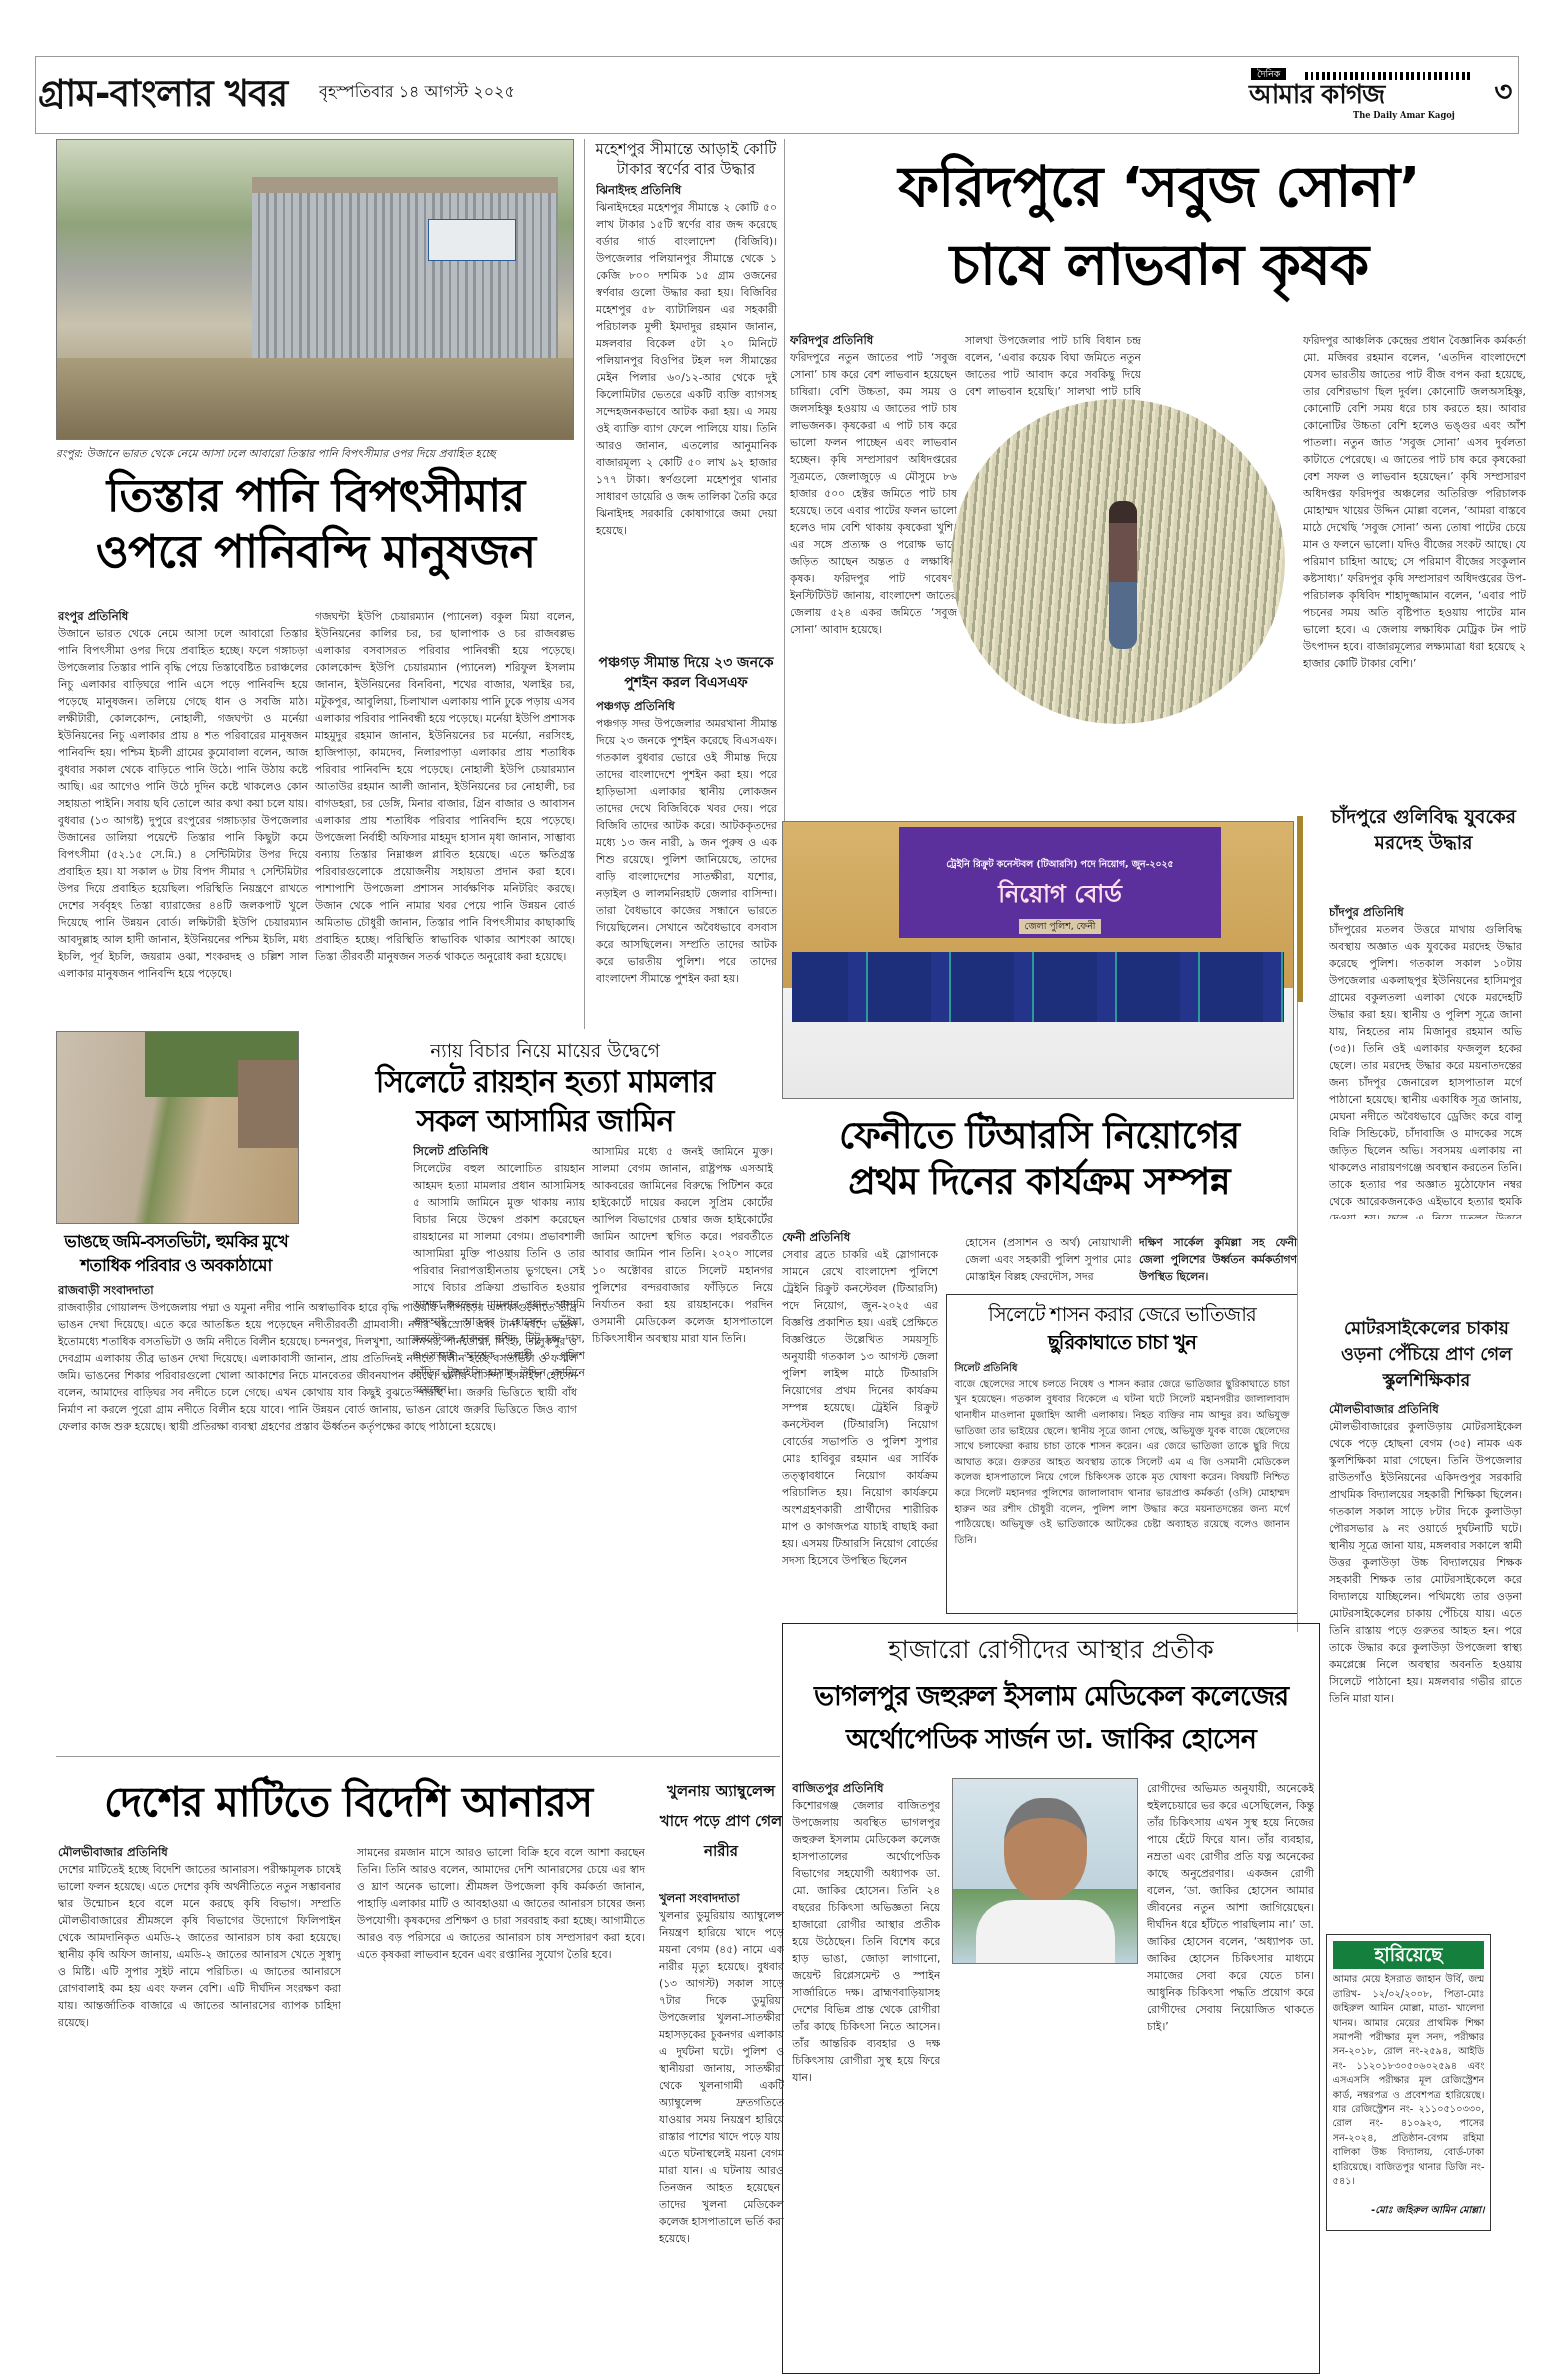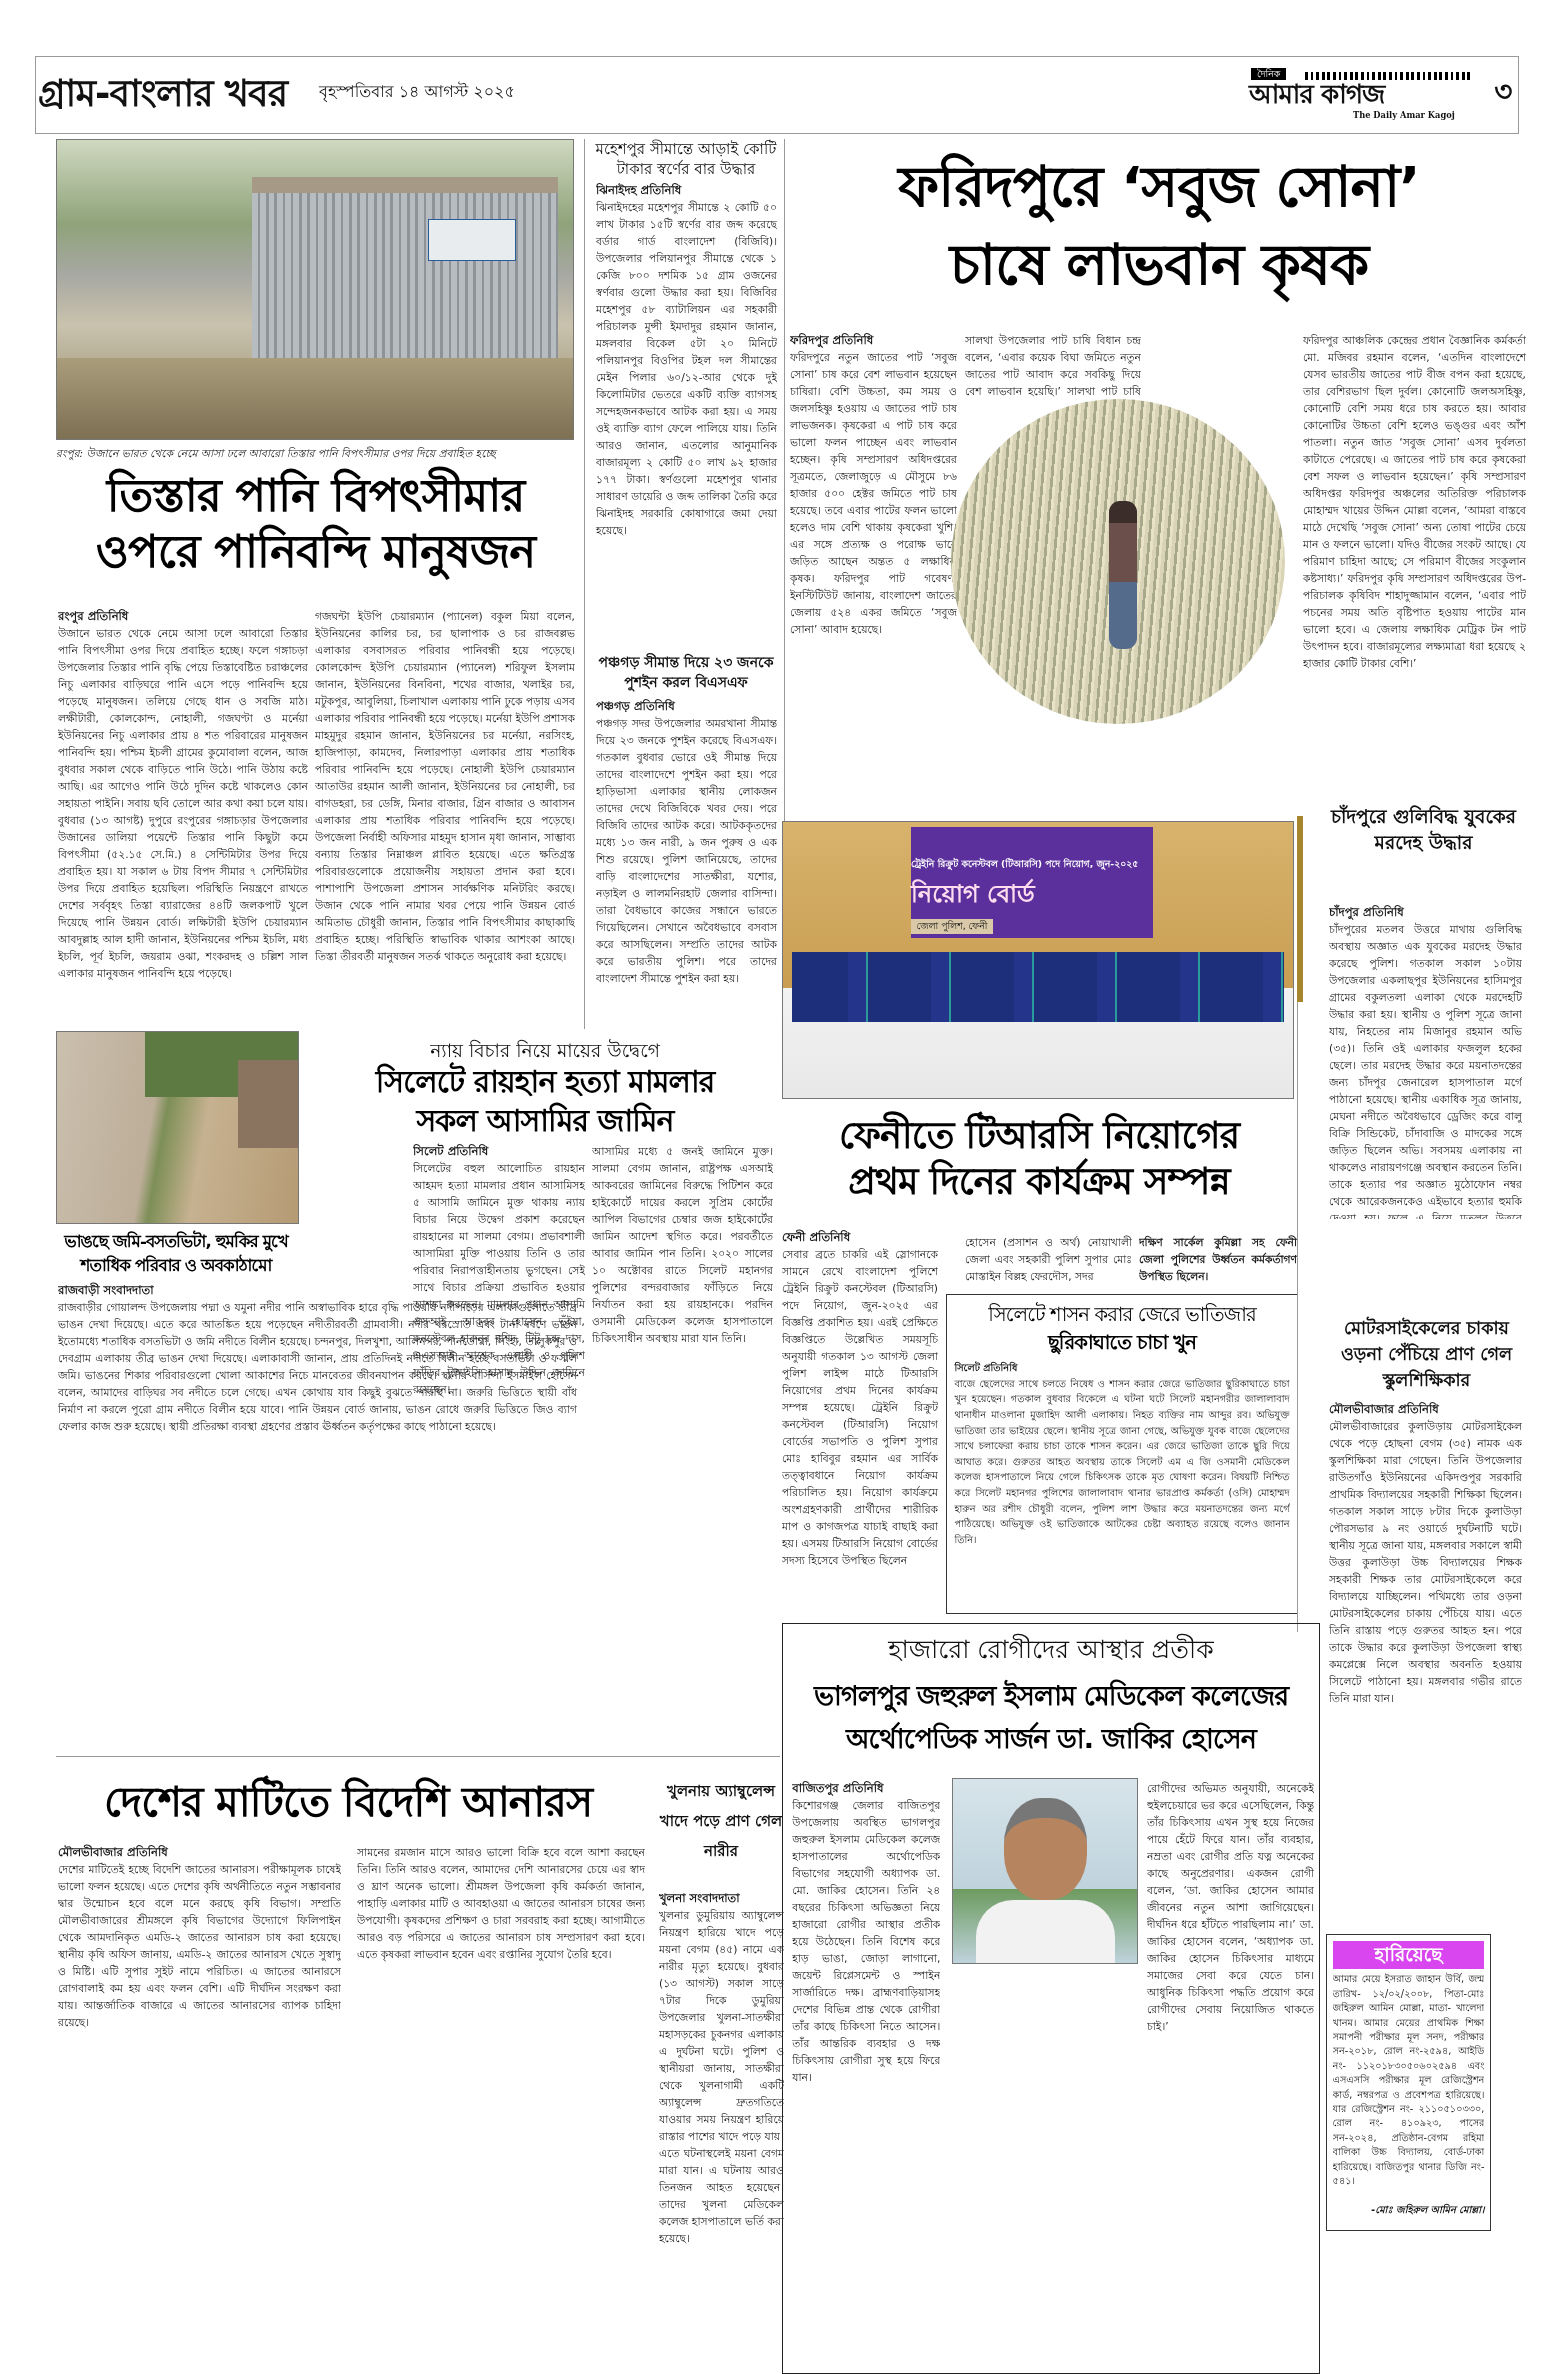--- a/index.html
+++ b/index.html
@@ -75,21 +75,21 @@
   <div class="abs" style="left:158px; top:102px; width:28px; height:148px; background:linear-gradient(180deg,#3a2d2a 0 15%,#6b4f4a 15% 55%,#556b8c 55% 100%); border-radius:11px;"></div>
 </div>
 <div class="abs txt" style="left:965px; top:332px; width:176px; height:70px; font-size:10.7px; line-height:17px;">
   <span>সালথা উপজেলার পাট চাষি বিধান চন্দ্র বলেন, ‘এবার কয়েক বিঘা জমিতে নতুন জাতের পাট আবাদ করে সবকিছু দিয়ে বেশ লাভবান হয়েছি।’ সালথা পাট চাষি সমিতির সভাপতি মো. মোস্তার মোল্লা বলেন, ‘এ জাতের পাট আবাদ করে অনেক চাষি লাভবান হয়েছেন। নতুন জাতের চাষ করে এবার আশানুরূপ ফলন পেয়েছেন।’</span>
 </div>
 <div class="abs txt" style="left:1303px; top:332px; width:223px; height:473px; font-size:10.7px; line-height:17px;">
   <span>ফরিদপুর আঞ্চলিক কেন্দ্রের প্রধান বৈজ্ঞানিক কর্মকর্তা মো. মজিবর রহমান বলেন, ‘এতদিন বাংলাদেশে যেসব ভারতীয় জাতের পাট বীজ বপন করা হয়েছে, তার বেশিরভাগ ছিল দুর্বল। কোনোটি জলঅসহিষ্ণু, কোনোটি বেশি সময় ধরে চাষ করতে হয়। আবার কোনোটির উচ্চতা বেশি হলেও ভঙ্গুর এবং আঁশ পাতলা। নতুন জাত ‘সবুজ সোনা’ এসব দুর্বলতা কাটাতে পেরেছে। এ জাতের পাট চাষ করে কৃষকেরা বেশ সফল ও লাভবান হয়েছেন।’ কৃষি সম্প্রসারণ অধিদপ্তর ফরিদপুর অঞ্চলের অতিরিক্ত পরিচালক মোহাম্মদ খায়ের উদ্দিন মোল্লা বলেন, ‘আমরা বাস্তবে মাঠে দেখেছি ‘সবুজ সোনা’ অন্য তোষা পাটের চেয়ে মান ও ফলনে ভালো। যদিও বীজের সংকট আছে। যে পরিমাণ চাহিদা আছে; সে পরিমাণ বীজের সংকুলান কষ্টসাধ্য।’ ফরিদপুর কৃষি সম্প্রসারণ অধিদপ্তরের উপ-পরিচালক কৃষিবিদ শাহাদুজ্জামান বলেন, ‘এবার পাট পচনের সময় অতি বৃষ্টিপাত হওয়ায় পাটের মান ভালো হবে। এ জেলায় লক্ষাধিক মেট্রিক টন পাট উৎপাদন হবে। বাজারমূল্যের লক্ষ্যমাত্রা ধরা হয়েছে ২ হাজার কোটি টাকার বেশি।’</span>
 </div>
 
 <div class="abs photo" style="left:782px; top:821px; width:512px; height:278px; background:linear-gradient(180deg,#d8b36c 0%,#c99e53 60%,#f2f2f2 60%,#e8e8e8 100%);">
-  <div class="abs" style="left:128px; top:4.6px; width:242px; height:111px; background:#5b2f9c; color:#fff; text-align:left;">
+  <div class="abs" style="left:116px; top:4.6px; width:322px; height:111px; background:#5b2f9c; color:#fff; text-align:center;">
     <div style="font-size:9.3px; margin-top:30px; font-weight:bold;">ট্রেইনি রিক্রুট কনেস্টবল (টিআরসি) পদে নিয়োগ, জুন-২০২৫</div>
     <div style="font-size:24px; font-weight:bold; color:#fde; margin-top:3.7px;">নিয়োগ বোর্ড</div>
     <div style="font-size:9.3px; margin-top:3.7px; color:#111; background:#d9c9a8; display:inline-block; padding:0 5.6px;">জেলা পুলিশ, ফেনী</div>
   </div>
   <div class="abs" style="left:9.3px; top:130px; width:492px; height:70px; background:repeating-linear-gradient(90deg,#1d2e7a 0 56px,#23348a 56px 74px,#2a9a9a 74px 76px,#1d2e7a 76px 83px);"></div>
 </div>
 <div class="abs hl" style="left:784px; top:1113px; width:510px; font-size:37px; line-height:46px;">
   <div>ফেনীতে টিআরসি নিয়োগের</div>
   <div>প্রথম দিনের কার্যক্রম সম্পন্ন</div>
 </div>
@@ -123,21 +123,21 @@
   <span>চাঁদপুরের মতলব উত্তরে মাথায় গুলিবিদ্ধ অবস্থায় অজ্ঞাত এক যুবকের মরদেহ উদ্ধার করেছে পুলিশ। গতকাল সকাল ১০টায় উপজেলার একলাছপুর ইউনিয়নের হাসিমপুর গ্রামের বকুলতলা এলাকা থেকে মরদেহটি উদ্ধার করা হয়। স্থানীয় ও পুলিশ সূত্রে জানা যায়, নিহতের নাম মিজানুর রহমান অভি (৩৫)। তিনি ওই এলাকার ফজলুল হকের ছেলে। তার মরদেহ উদ্ধার করে ময়নাতদন্তের জন্য চাঁদপুর জেনারেল হাসপাতাল মর্গে পাঠানো হয়েছে। স্থানীয় একাধিক সূত্র জানায়, মেঘনা নদীতে অবৈধভাবে ড্রেজিং করে বালু বিক্রি সিন্ডিকেট, চাঁদাবাজি ও মাদকের সঙ্গে জড়িত ছিলেন অভি। সবসময় এলাকায় না থাকলেও নারায়ণগঞ্জে অবস্থান করতেন তিনি। তাকে হত্যার পর অজ্ঞাত মুঠোফোন নম্বর থেকে আরেকজনকেও এইভাবে হত্যার হুমকি দেওয়া হয়। ফলে এ নিয়ে মতলব উত্তরে মেঘনাপাড়ের একলাছপুর ইউনিয়নে আতঙ্ক ছড়িয়ে পড়েছে।</span>
 </div>
 
 <div class="abs sub-hl" style="left:1322px; top:1315px; width:209px; font-size:17.6px; line-height:26px; font-weight:bold;">মোটরসাইকেলের চাকায় ওড়না পেঁচিয়ে প্রাণ গেল স্কুলশিক্ষিকার</div>
 <div class="abs txt" style="left:1329px; top:1401px; width:193px; height:519px; font-size:10.7px; line-height:17px;">
   <span class="byline">মৌলভীবাজার প্রতিনিধি</span>
   <span>মৌলভীবাজারের কুলাউড়ায় মোটরসাইকেল থেকে পড়ে হোছনা বেগম (৩৫) নামক এক স্কুলশিক্ষিকা মারা গেছেন। তিনি উপজেলার রাউতগাঁও ইউনিয়নের একিদণ্ডপুর সরকারি প্রাথমিক বিদ্যালয়ের সহকারী শিক্ষিকা ছিলেন। গতকাল সকাল সাড়ে ৮টার দিকে কুলাউড়া পৌরসভার ৯ নং ওয়ার্ডে দুর্ঘটনাটি ঘটে। স্থানীয় সূত্রে জানা যায়, মঙ্গলবার সকালে স্বামী উত্তর কুলাউড়া উচ্চ বিদ্যালয়ের শিক্ষক সহকারী শিক্ষক তার মোটরসাইকেলে করে বিদ্যালয়ে যাচ্ছিলেন। পথিমধ্যে তার ওড়না মোটরসাইকেলের চাকায় পেঁচিয়ে যায়। এতে তিনি রাস্তায় পড়ে গুরুতর আহত হন। পরে তাকে উদ্ধার করে কুলাউড়া উপজেলা স্বাস্থ্য কমপ্লেক্সে নিলে অবস্থার অবনতি হওয়ায় সিলেটে পাঠানো হয়। মঙ্গলবার গভীর রাতে তিনি মারা যান।</span>
 </div>
 
 <div class="abs boxed" style="left:1326px; top:1934px; width:165px; height:297px; padding:5.6px;">
-  <div style="background:#d946ef; color:#fff; text-align:center; font-size:18.6px; line-height:28px; font-weight:bold;">হারিয়েছে</div>
+  <div style="background:#15803d; color:#fff; text-align:center; font-size:18.6px; line-height:28px; font-weight:bold;">হারিয়েছে</div>
   <div class="txt" style="font-size:9.7px; line-height:14.4px; margin-top:3.7px; height:230px;">
     <span>আমার মেয়ে ইসরাত জাহান উর্বি, জন্ম তারিখ- ১২/০২/২০০৮, পিতা-মোঃ জহিরুল আমিন মোল্লা, মাতা- খালেদা খানম। আমার মেয়ের প্রাথমিক শিক্ষা সমাপনী পরীক্ষার মূল সনদ, পরীক্ষার সন-২০১৮, রোল নং-২৫৯৪, আইডি নং- ১১২০১৮৩০৫০৬০২৫৯৪ এবং এসএসসি পরীক্ষার মূল রেজিস্ট্রেশন কার্ড, নম্বরপত্র ও প্রবেশপত্র হারিয়েছে। যার রেজিস্ট্রেশন নং- ২১১০৫১০৩৩০, রোল নং- ৪১০৯২৩, পাসের সন-২০২৪, প্রতিষ্ঠান-বেগম রহিমা বালিকা উচ্চ বিদ্যালয়, বোর্ড-ঢাকা হারিয়েছে। বাজিতপুর থানার ডিজি নং- ৫৪১।</span>
   </div>
   <div style="font-size:9.7px; font-weight:bold; font-style:italic; text-align:right;">-মোঃ জহিরুল আমিন মোল্লা।</div>
 </div>
 
 <div class="abs photo" style="left:56px; top:1031px; width:243px; height:193px; background:linear-gradient(100deg,#cbbfae 0%,#bcae98 40%,#7d8f57 45%,#c6b190 60%,#b59b74 100%);">
   <div class="abs" style="left:88px; top:0; width:155px; height:65px; background:#5d7a42;"></div>
   <div class="abs" style="left:181px; top:28px; width:62px; height:88px; background:#8a7460;"></div>
 </div>

